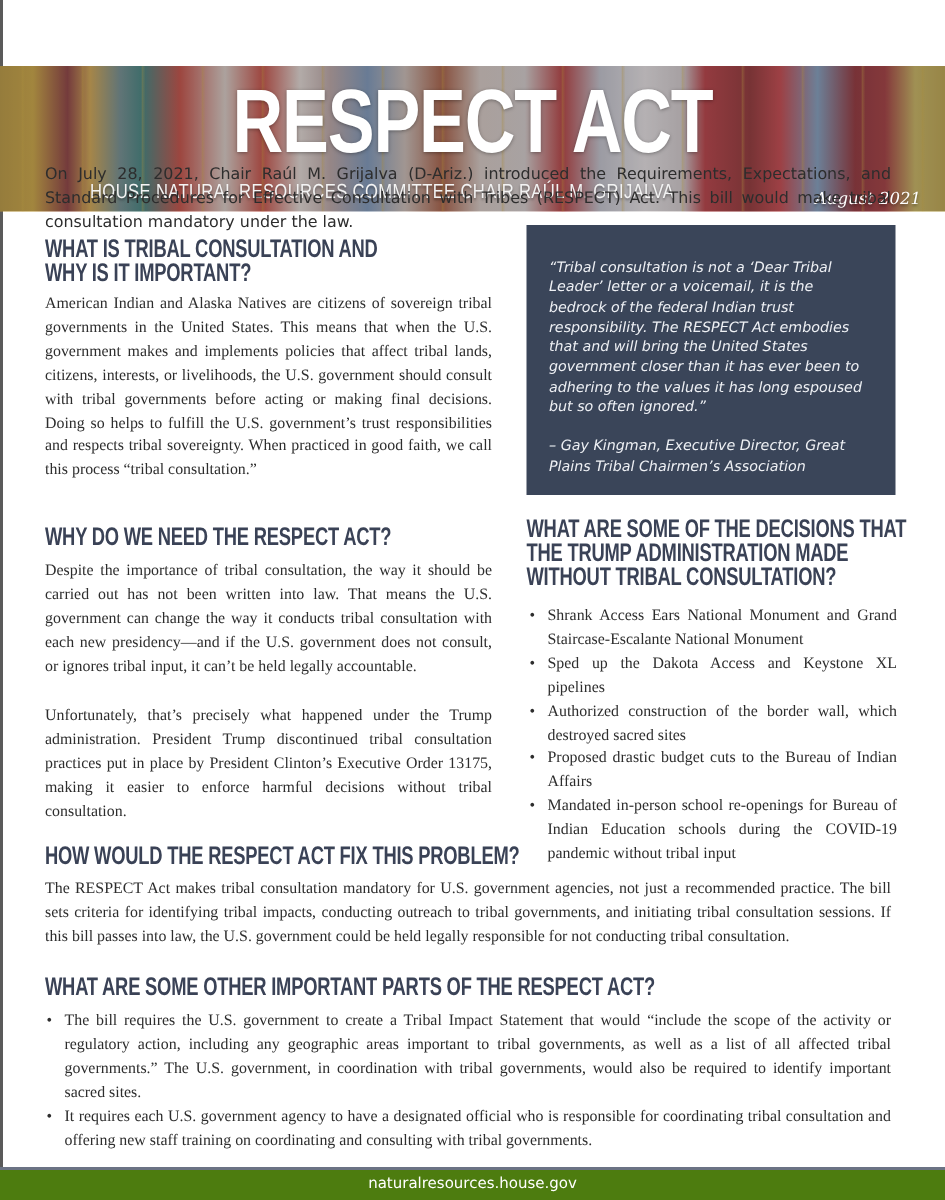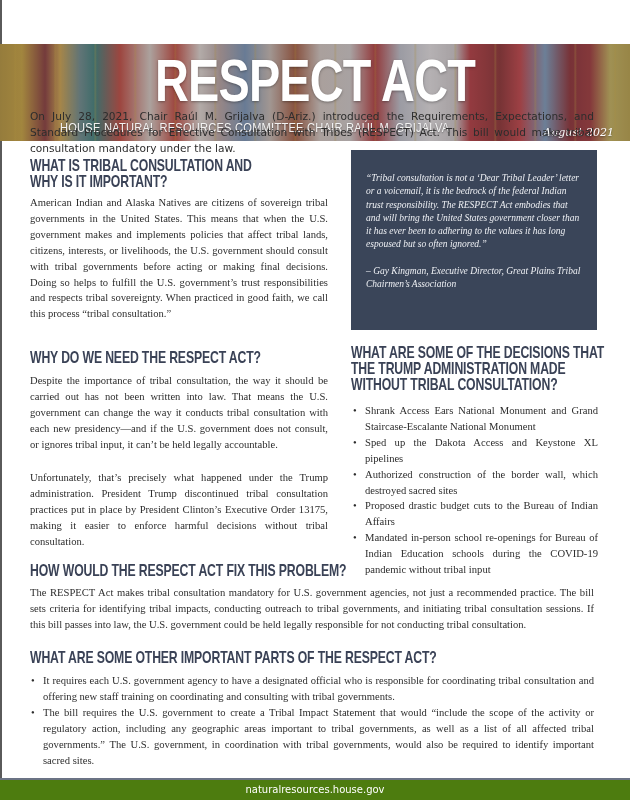--- a/index.html
+++ b/index.html
@@ -59,21 +59,21 @@
   .para {
     position: absolute; font-size: 10.6px; line-height: 15.9px; text-align: justify; color: #2d2d2d; font-family: Liberation Serif, serif;
   }
 
   .quote-box {
     position: absolute; left: 351px; top: 150px; width: 246px; height: 180px;
     background: #3a4559;
     padding: 22px 14px 0 15px;
   }
   .quote-text, .quote-attrib {
-    font-style: italic; color: #eef0f4; font-size: 9.5px; line-height: 13.3px; font-family: Liberation Serif, serif;
+    font-style: italic; color: #eef0f4; font-size: 9.5px; line-height: 13.3px;
   }
   .quote-attrib { margin-top: 13px; }
 
   ul.bullets { list-style: none; }
   ul.bullets li { position: relative; padding-left: 13px; }
   ul.bullets li::before {
     content: "\2022"; position: absolute; left: 1px; top: 0; color: #2d2d2d;
   }
 
   .footer {
@@ -123,19 +123,19 @@
   <li>Authorized construction of the border wall, which destroyed sacred sites</li>
   <li>Proposed drastic budget cuts to the Bureau of Indian Affairs</li>
   <li>Mandated in-person school re-openings for Bureau of Indian Education schools during the COVID-19 pandemic without tribal input</li>
 </ul>
 
 <div class="heading" style="left:30px; top:563px;">How would the RESPECT Act fix this problem?</div>
 <p class="para" style="left:30px; top:585px; width:564px;">The RESPECT Act makes tribal consultation mandatory for U.S. government agencies, not just a recommended practice. The bill sets criteria for identifying tribal impacts, conducting outreach to tribal governments, and initiating tribal consultation sessions. If this bill passes into law, the U.S. government could be held legally responsible for not conducting tribal consultation.</p>
 
 <div class="heading" style="left:30px; top:650px;">What are some other important parts of the RESPECT Act?</div>
 <ul class="bullets para" style="left:30px; top:673px; width:564px;">
+  <li>The bill requires the U.S. government to create a Tribal Impact Statement that would “include the scope of the activity or regulatory action, including any geographic areas important to tribal governments, as well as a list of all affected tribal governments.” The U.S. government, in coordination with tribal governments, would also be required to identify important sacred sites.</li>
   <li>It requires each U.S. government agency to have a designated official who is responsible for coordinating tribal consultation and offering new staff training on coordinating and consulting with tribal governments.</li>
-  <li>The bill requires the U.S. government to create a Tribal Impact Statement that would “include the scope of the activity or regulatory action, including any geographic areas important to tribal governments, as well as a list of all affected tribal governments.” The U.S. government, in coordination with tribal governments, would also be required to identify important sacred sites.</li>
 </ul>
 
 <div class="footer">
   <a style="color:#ffffff; text-decoration:none;">naturalresources.house.gov</a>
 </div>
 
 </body></html>

